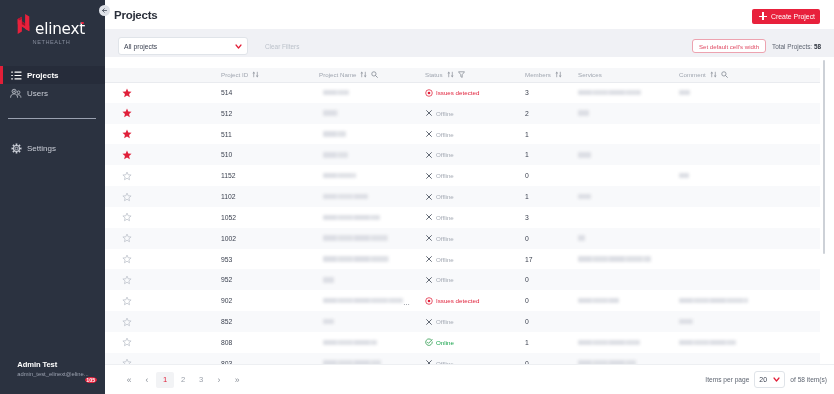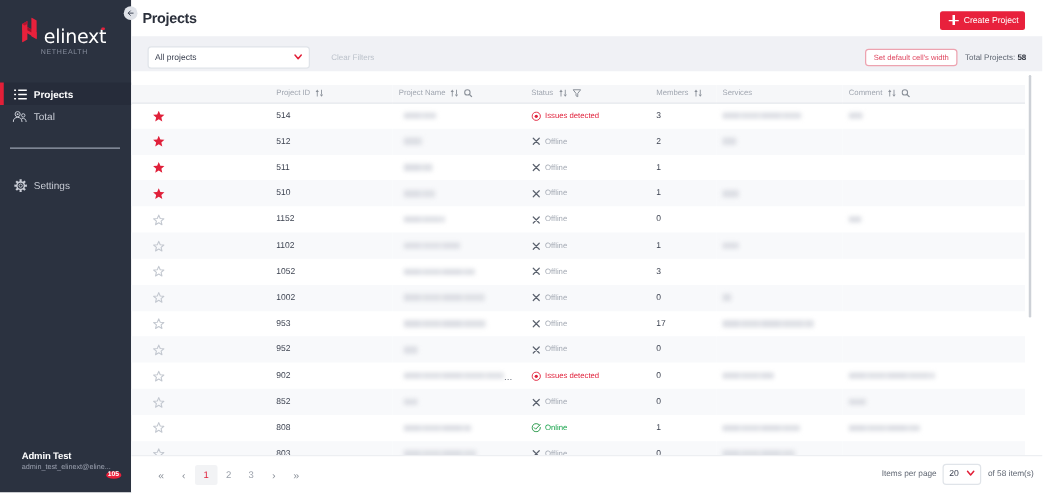--- a/index.html
+++ b/index.html
@@ -110,21 +110,21 @@
       <div class="nav-item">
         <span class="nav-ico">
           <svg width="12" height="11" viewBox="0 0 24 20">
             <circle cx="8.2" cy="5.6" r="4.1" fill="none" stroke="#c9cdd6" stroke-width="1.6"></circle>
             <circle cx="8.2" cy="5.6" r="1.5" fill="#c9cdd6"></circle>
             <path d="M1.2 17.6 C1.2 13.0 4.4 10.8 8.2 10.8 C12 10.8 15.2 13.0 15.2 17.6" fill="none" stroke="#c9cdd6" stroke-width="1.6" stroke-linecap="round"></path>
             <circle cx="17.2" cy="7.6" r="2.7" fill="none" stroke="#c9cdd6" stroke-width="1.5"></circle>
             <path d="M15.2 12.3 C19.4 12.0 21.8 13.8 21.8 17.6" fill="none" stroke="#c9cdd6" stroke-width="1.5" stroke-linecap="round"></path>
           </svg>
         </span>
-        <span>Total</span>
+        <span>Users</span>
       </div>
       <div class="divider"></div>
       <div class="nav-item">
         <span class="nav-ico">
           <svg width="11" height="11" viewBox="0 0 22 22">
             <path fill="#c9cdd6" fill-rule="evenodd" d="M9.21 0.96 L12.79 0.96 L12.60 3.98 L14.83 4.91 L16.83 2.63 L19.37 5.17 L17.09 7.17 L18.02 9.40 L21.04 9.21 L21.04 12.79 L18.02 12.60 L17.09 14.83 L19.37 16.83 L16.83 19.37 L14.83 17.09 L12.60 18.02 L12.79 21.04 L9.21 21.04 L9.40 18.02 L7.17 17.09 L5.17 19.37 L2.63 16.83 L4.91 14.83 L3.98 12.60 L0.96 12.79 L0.96 9.21 L3.98 9.40 L4.91 7.17 L2.63 5.17 L5.17 2.63 L7.17 4.91 L9.40 3.98 Z M11 6.2 A4.8 4.8 0 1 0 11 15.8 A4.8 4.8 0 1 0 11 6.2 Z"></path>
             <circle cx="11" cy="11" r="2.6" fill="none" stroke="#c9cdd6" stroke-width="1.6"></circle>
           </svg>
         </span>
         <span>Settings</span>

